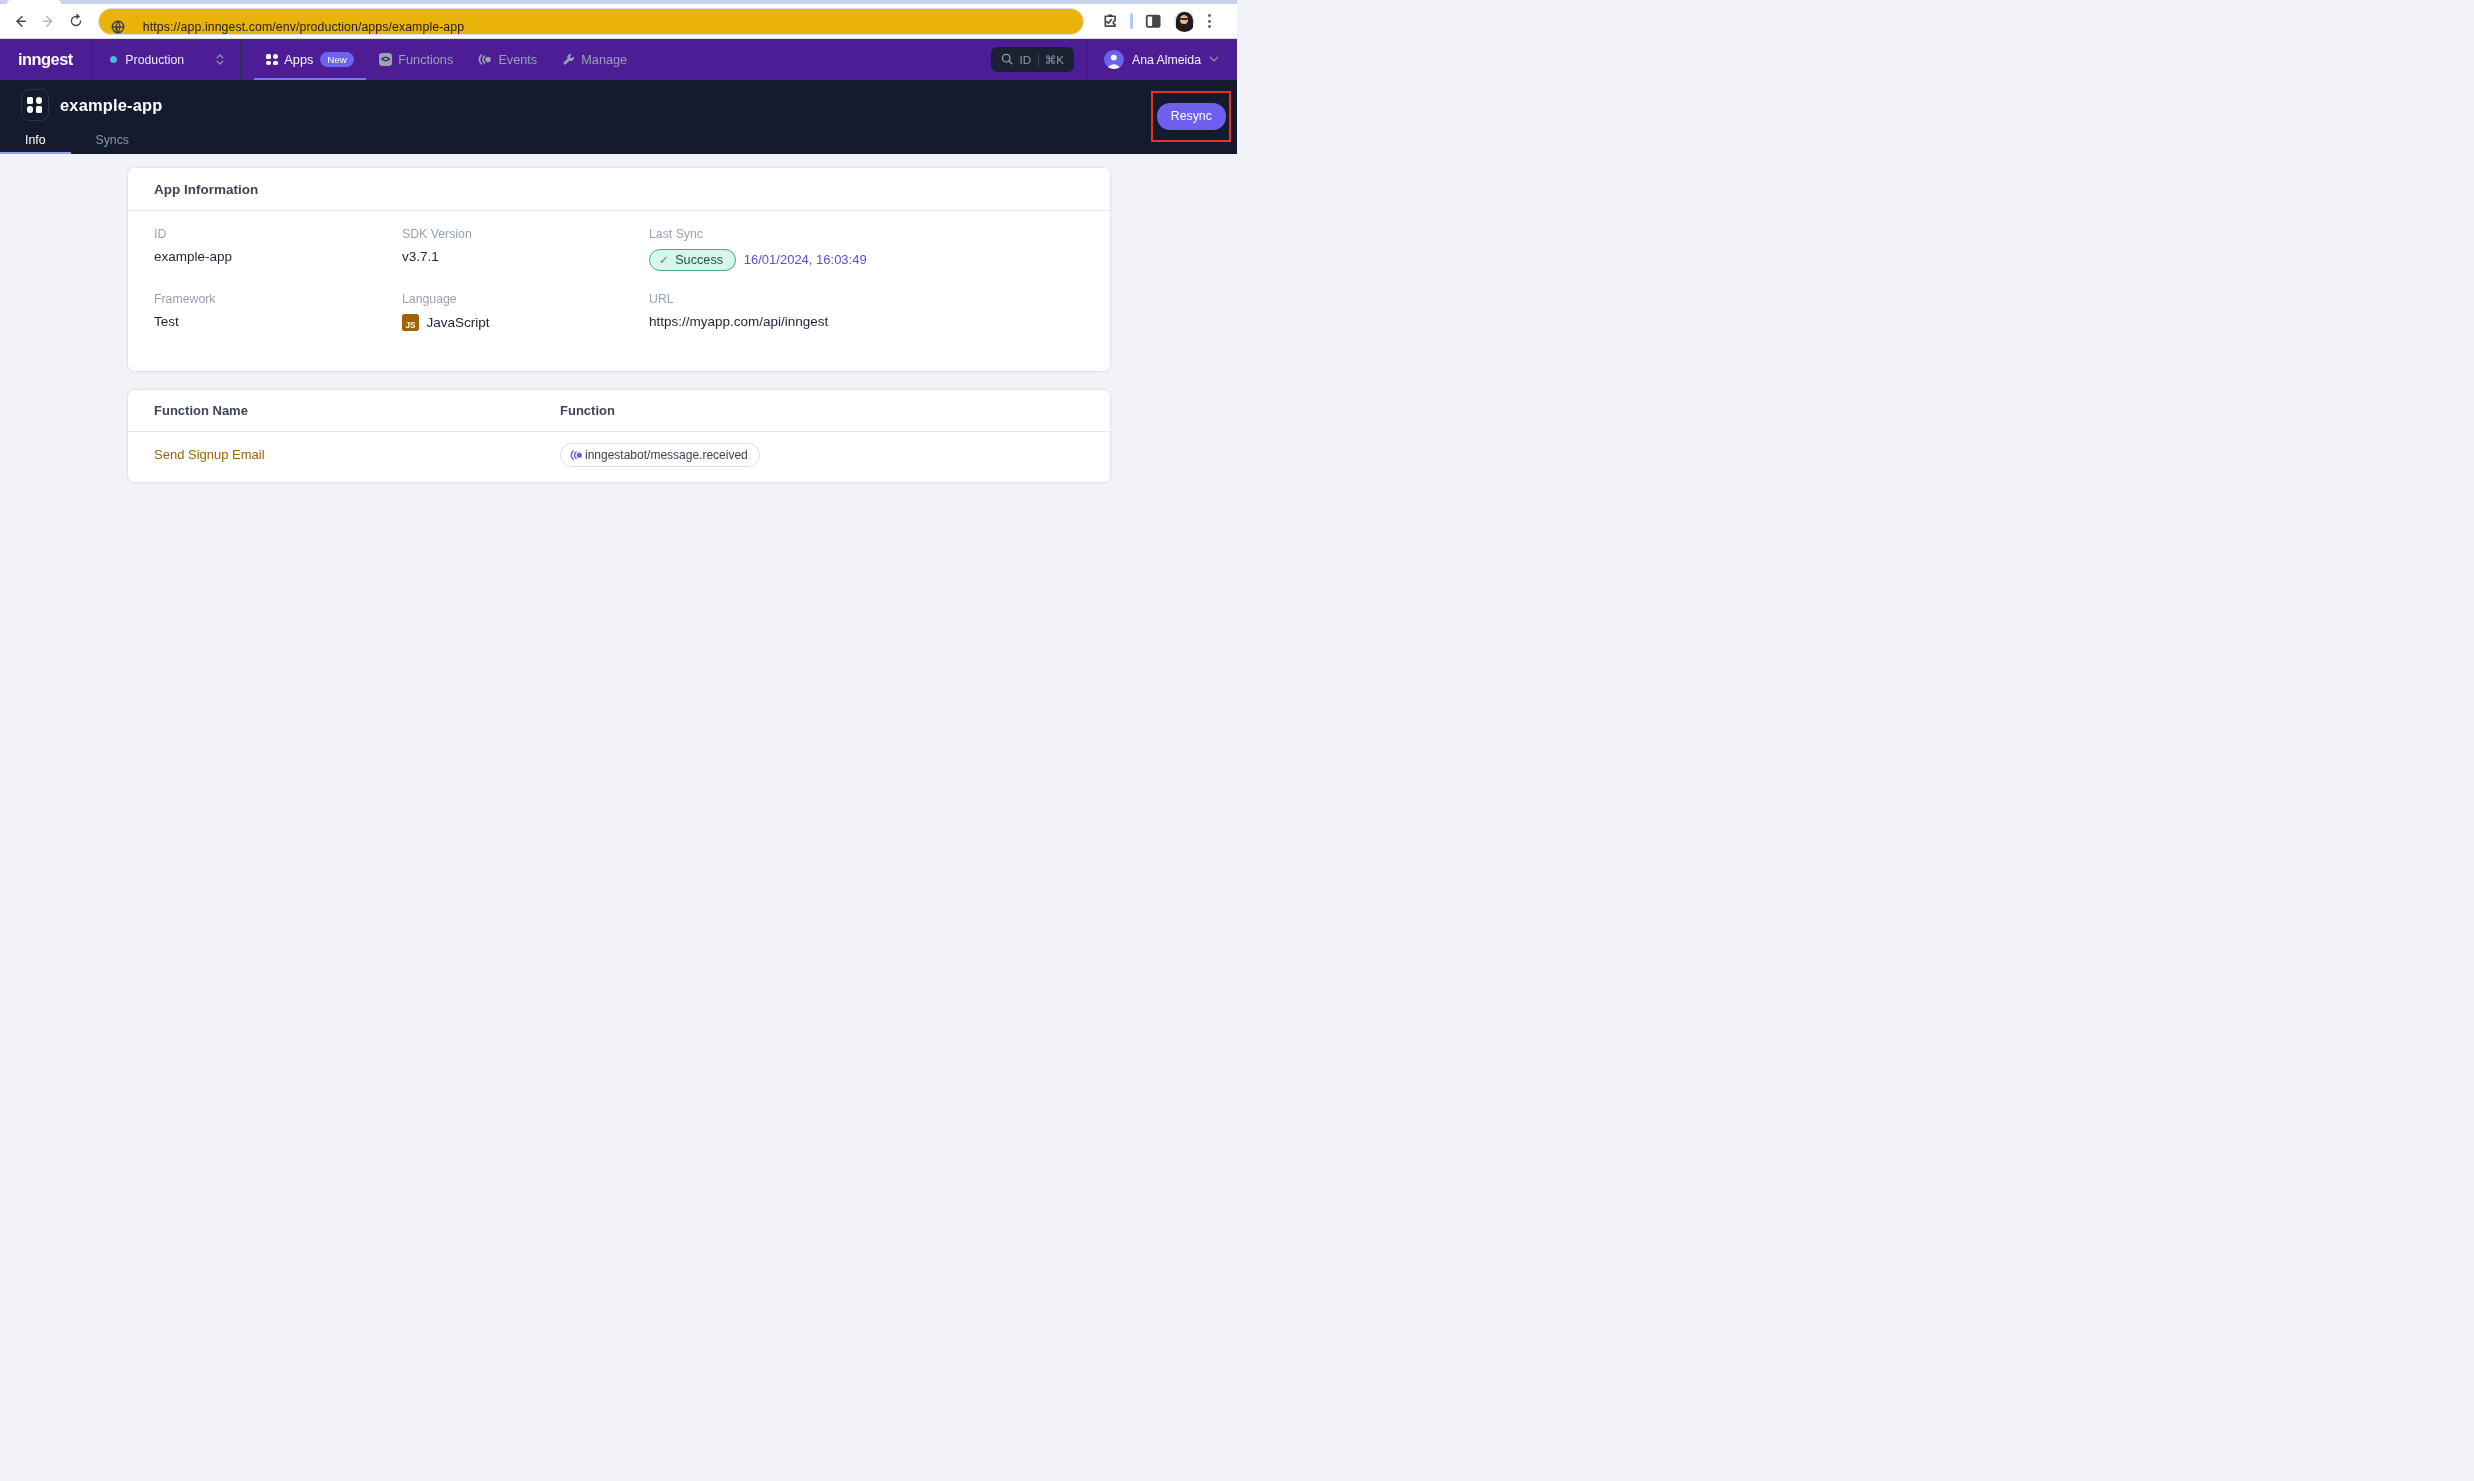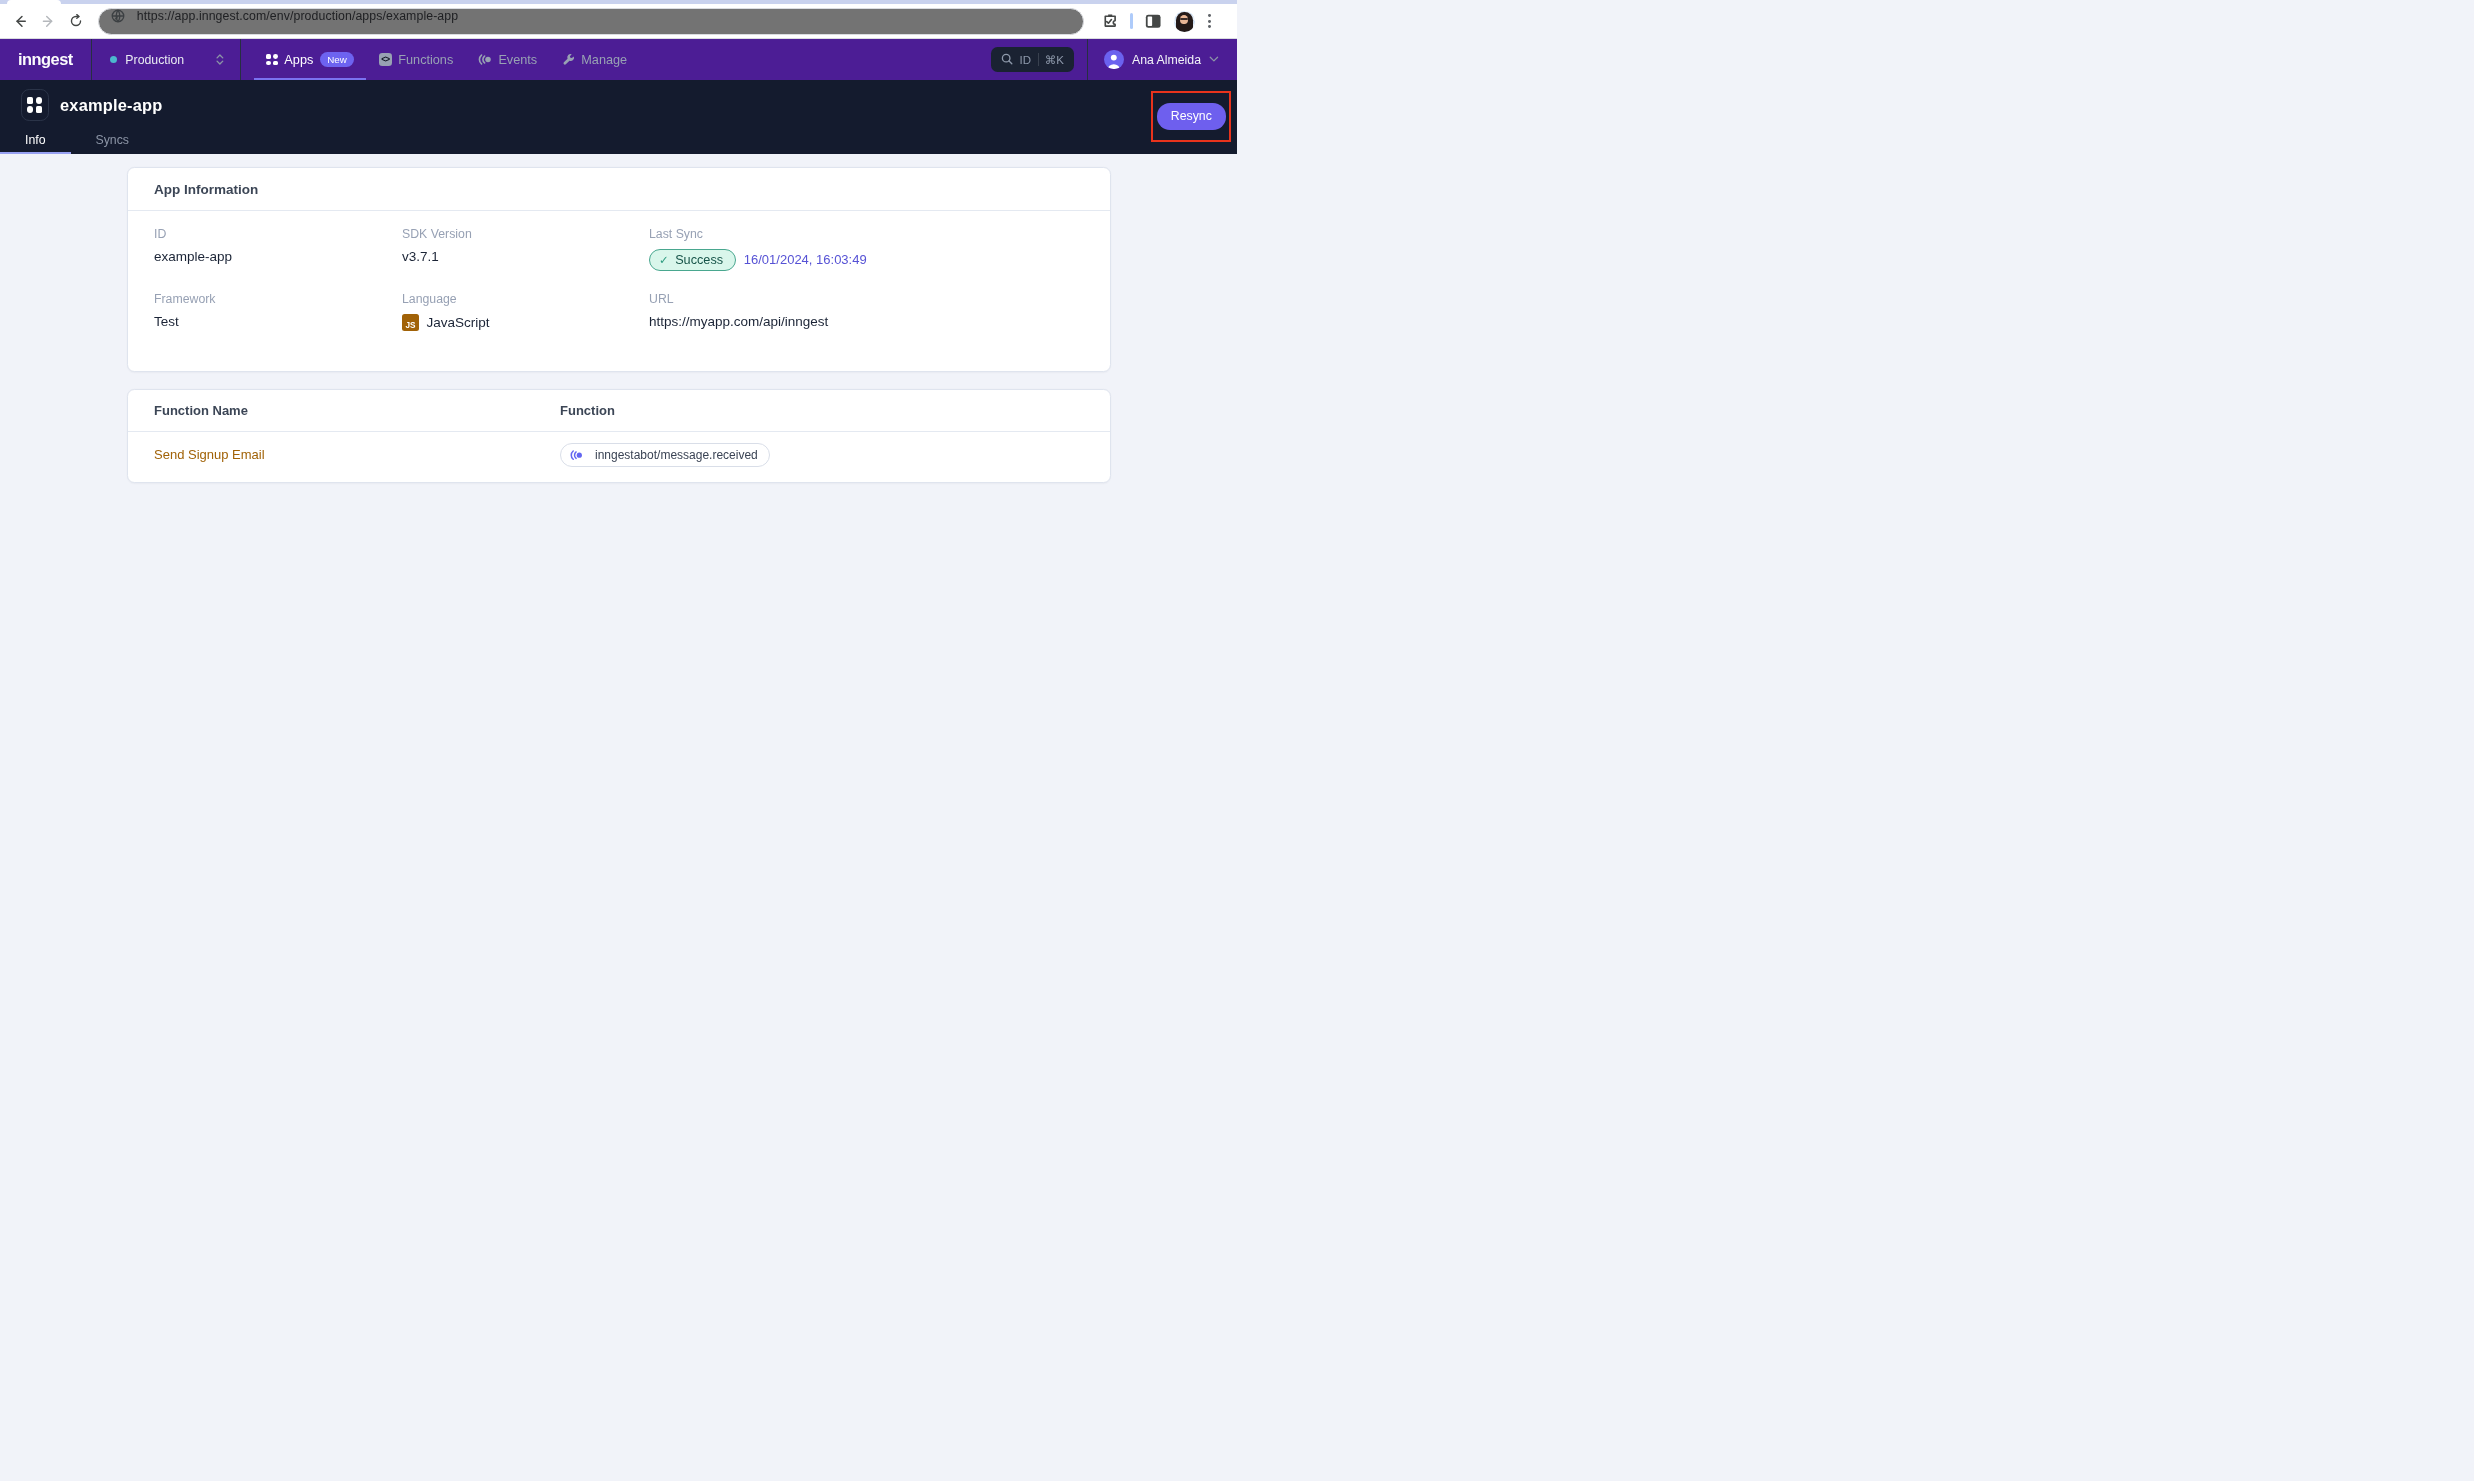--- a/index.html
+++ b/index.html
@@ -8,22 +8,22 @@
 
   
   .browser { height:39px; background:#fff; border-bottom:0.8px solid #DADCE0; position:relative; }
   .tabstrip { height:4.1px; background:#C9D2EE; position:relative; }
   .tabstrip .active-tab { position:absolute; left:6.5px; top:0; width:54px; height:4.1px;
                           background:#fff; border-radius:6.5px 6.5px 0 0; }
   .toolbar { height:34px; display:flex; align-items:center; padding:0 8.2px; gap:3.3px; }
   .nav-btn { width:24.6px; height:24.6px; display:flex; align-items:center; justify-content:center;
              border-radius:50%; cursor:pointer; }
   .urlbar { flex:0 0 auto; width:986px; height:27px; margin-left:6.5px; border:0.8px solid #DADCE0;
-            border-radius:14px; display:flex; align-items:flex-start; padding:0 11.5px; gap:12px;
-            background:#737373; }
+            border-radius:14px; display:flex; align-items:flex-end; padding:0 11.5px; gap:18px;
+            background:#eab308; }
   .urlbar .url-text { font-size:12.3px; color:#202124; letter-spacing:0.1px; white-space:nowrap; }
   .browser-right { display:flex; align-items:center; gap:8.2px; margin-left:9.8px; }
   .blue-divider { width:2.5px; height:16.4px; background:#AECBFA; border-radius:1.6px; }
   .avatar-photo { width:21px; height:21px; border-radius:50%; overflow:hidden; position:relative;
       background:
         repeating-linear-gradient(45deg, #cfe0f2 0 2.5px, #e8f0fa 2.5px 4.9px); }
   .avatar-photo .hair { position:absolute; left:2.5px; top:1.6px; width:16.4px; height:19.6px;
       background:#241a18; border-radius:8.2px 8.2px 4.9px 4.9px; }
   .avatar-photo .face { position:absolute; left:6.5px; top:4.1px; width:8.2px; height:9px;
       background:#e9b695; border-radius:50% 50% 45% 45%; }
@@ -108,21 +108,21 @@
             font-size:8.2px; font-weight:bold; display:flex; align-items:flex-end;
             justify-content:center; padding-bottom:0.8px; }
 
   .fn-card { margin-top:17px; }
   .fn-head { display:grid; grid-template-columns:406px 1fr; padding:13px 26px;
              border-bottom:0.8px solid #E4E9F1; }
   .fn-head div { font-size:13px; font-weight:700; color:#3C4656; }
   .fn-row { display:grid; grid-template-columns:406px 1fr; align-items:center;
             padding:10.6px 26px 15.5px; }
   .fn-link { font-size:13px; color:#a16207; font-weight:500; cursor:pointer; }
-  .trigger-pill { display:inline-flex; align-items:center; gap:12px; border:0.8px solid #D9DEE8;
+  .trigger-pill { display:inline-flex; align-items:center; gap:2px; border:0.8px solid #D9DEE8;
             border-radius:818px; padding:4.1px 11.5px 4.1px 9px; background:#fff; width:max-content; }
   .trigger-pill span { font-size:12px; color:#3A4354; }
   svg { display:block; }
 </style>
 </head>
 <body>
 
 <div class="browser">
   <div class="tabstrip">
     <div class="active-tab"></div>

